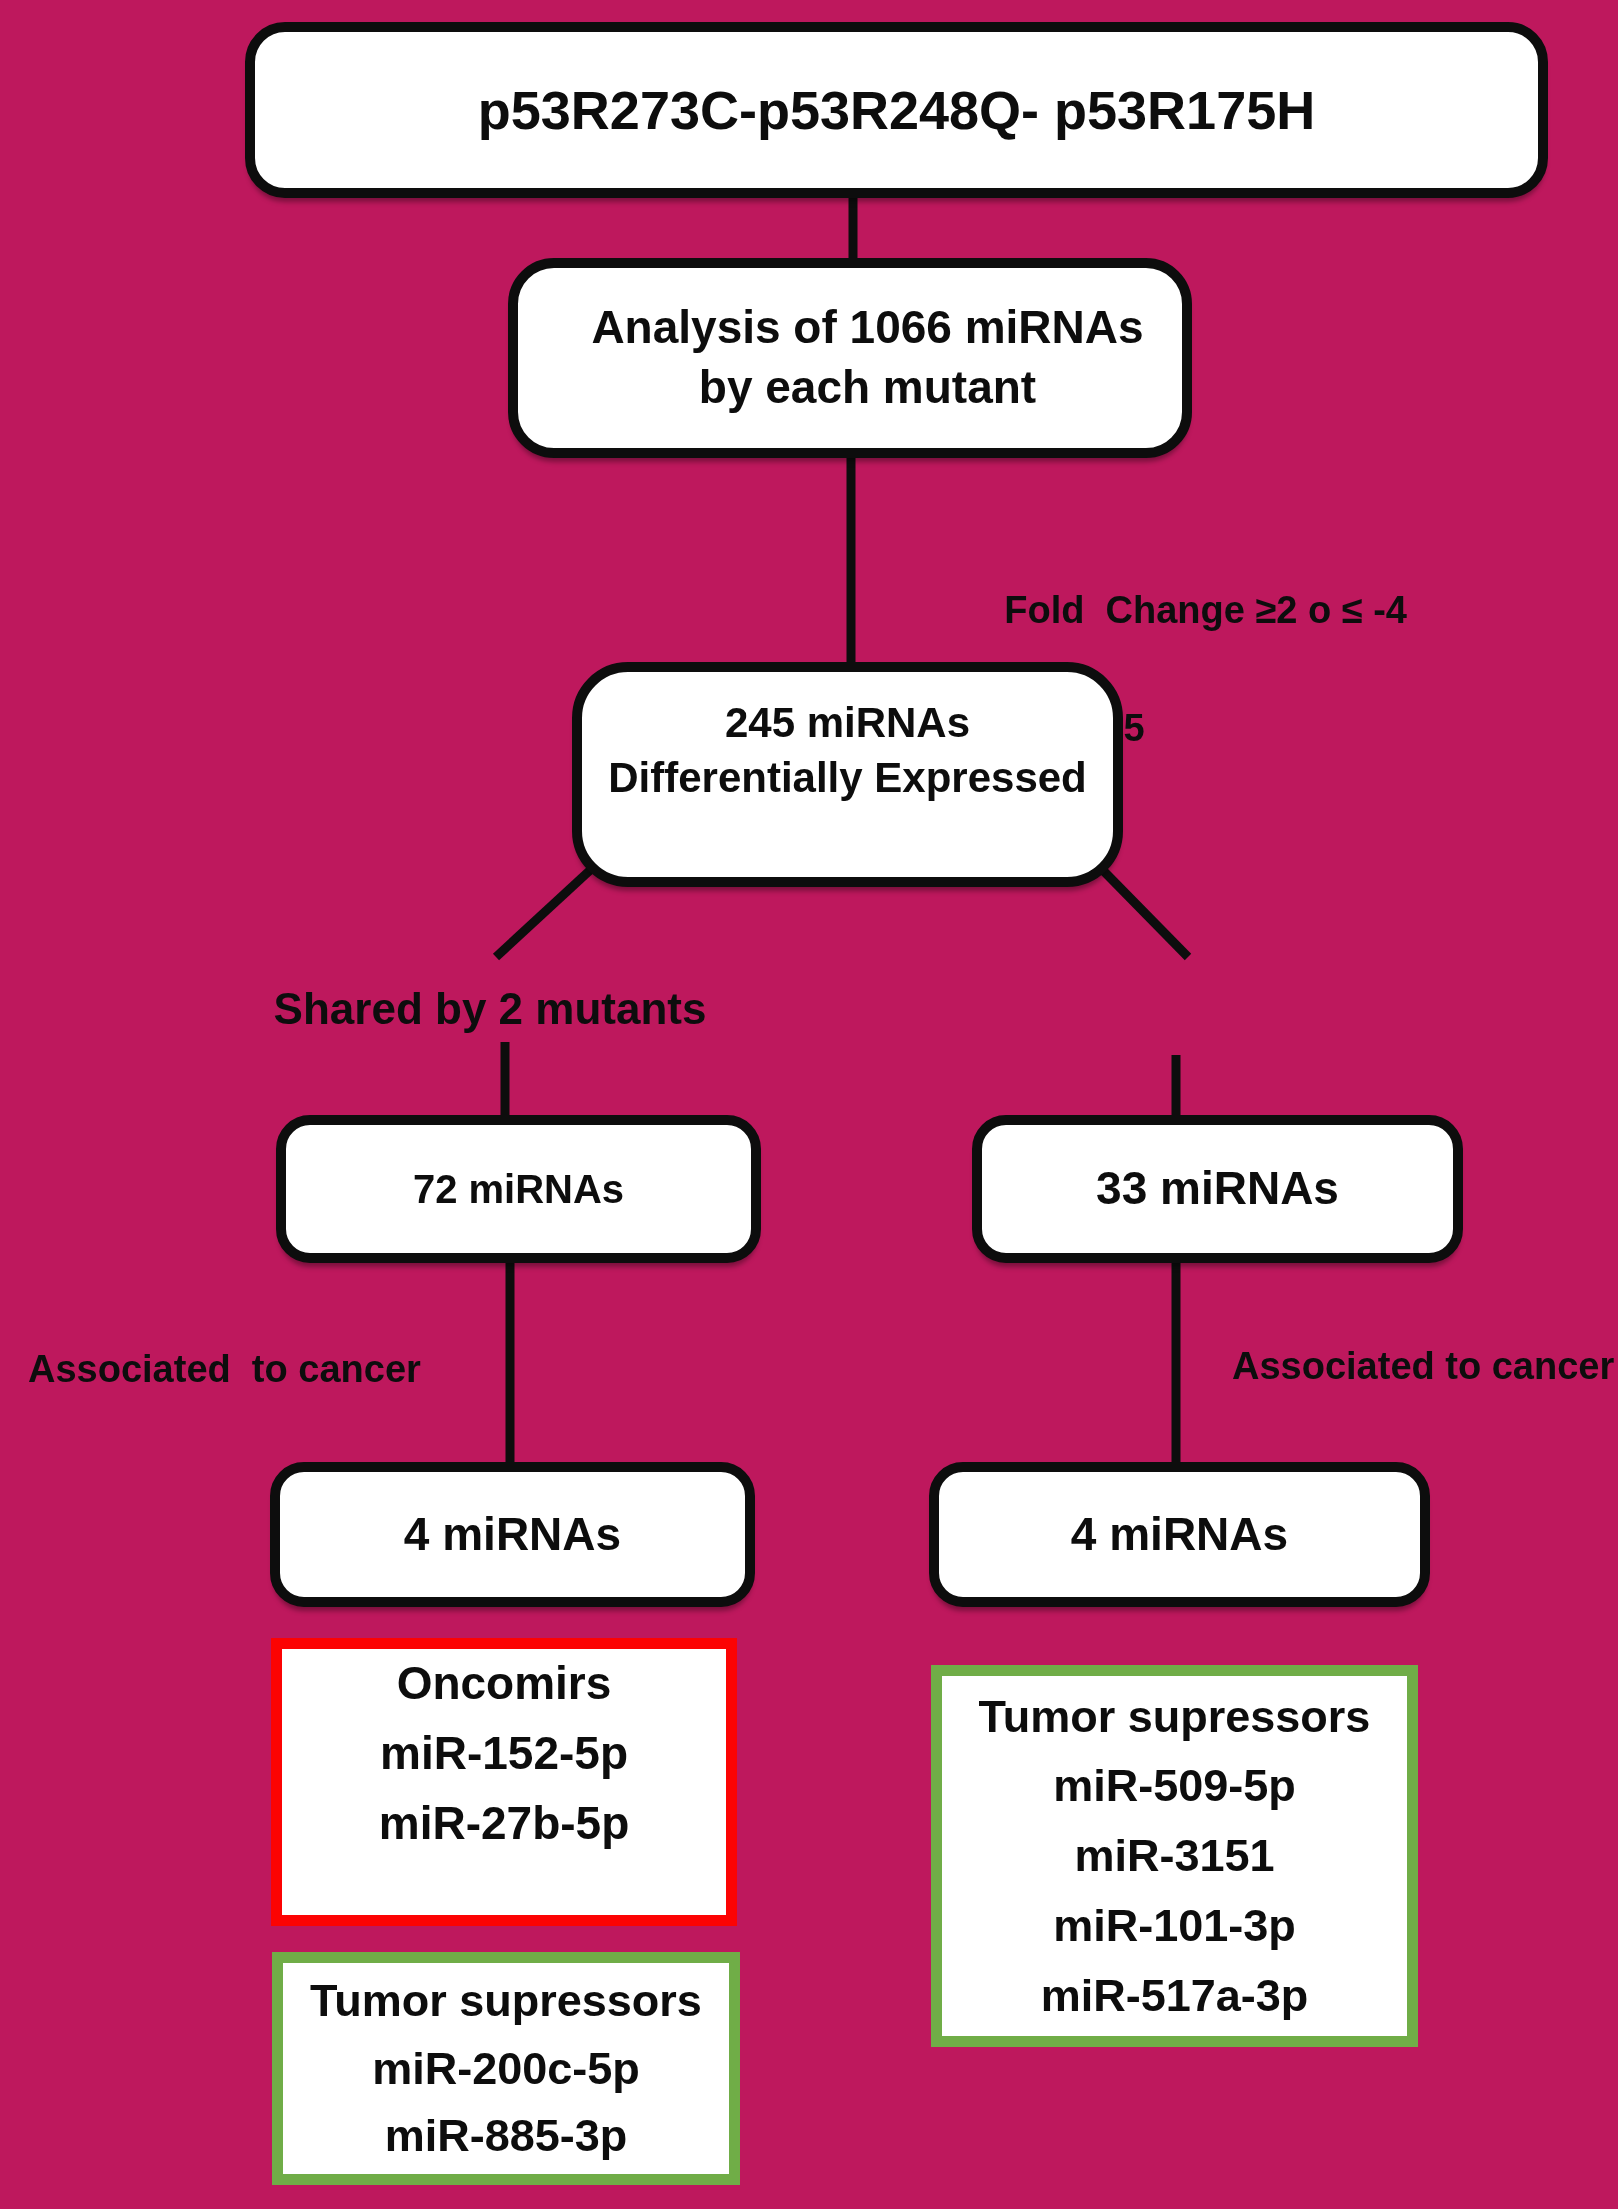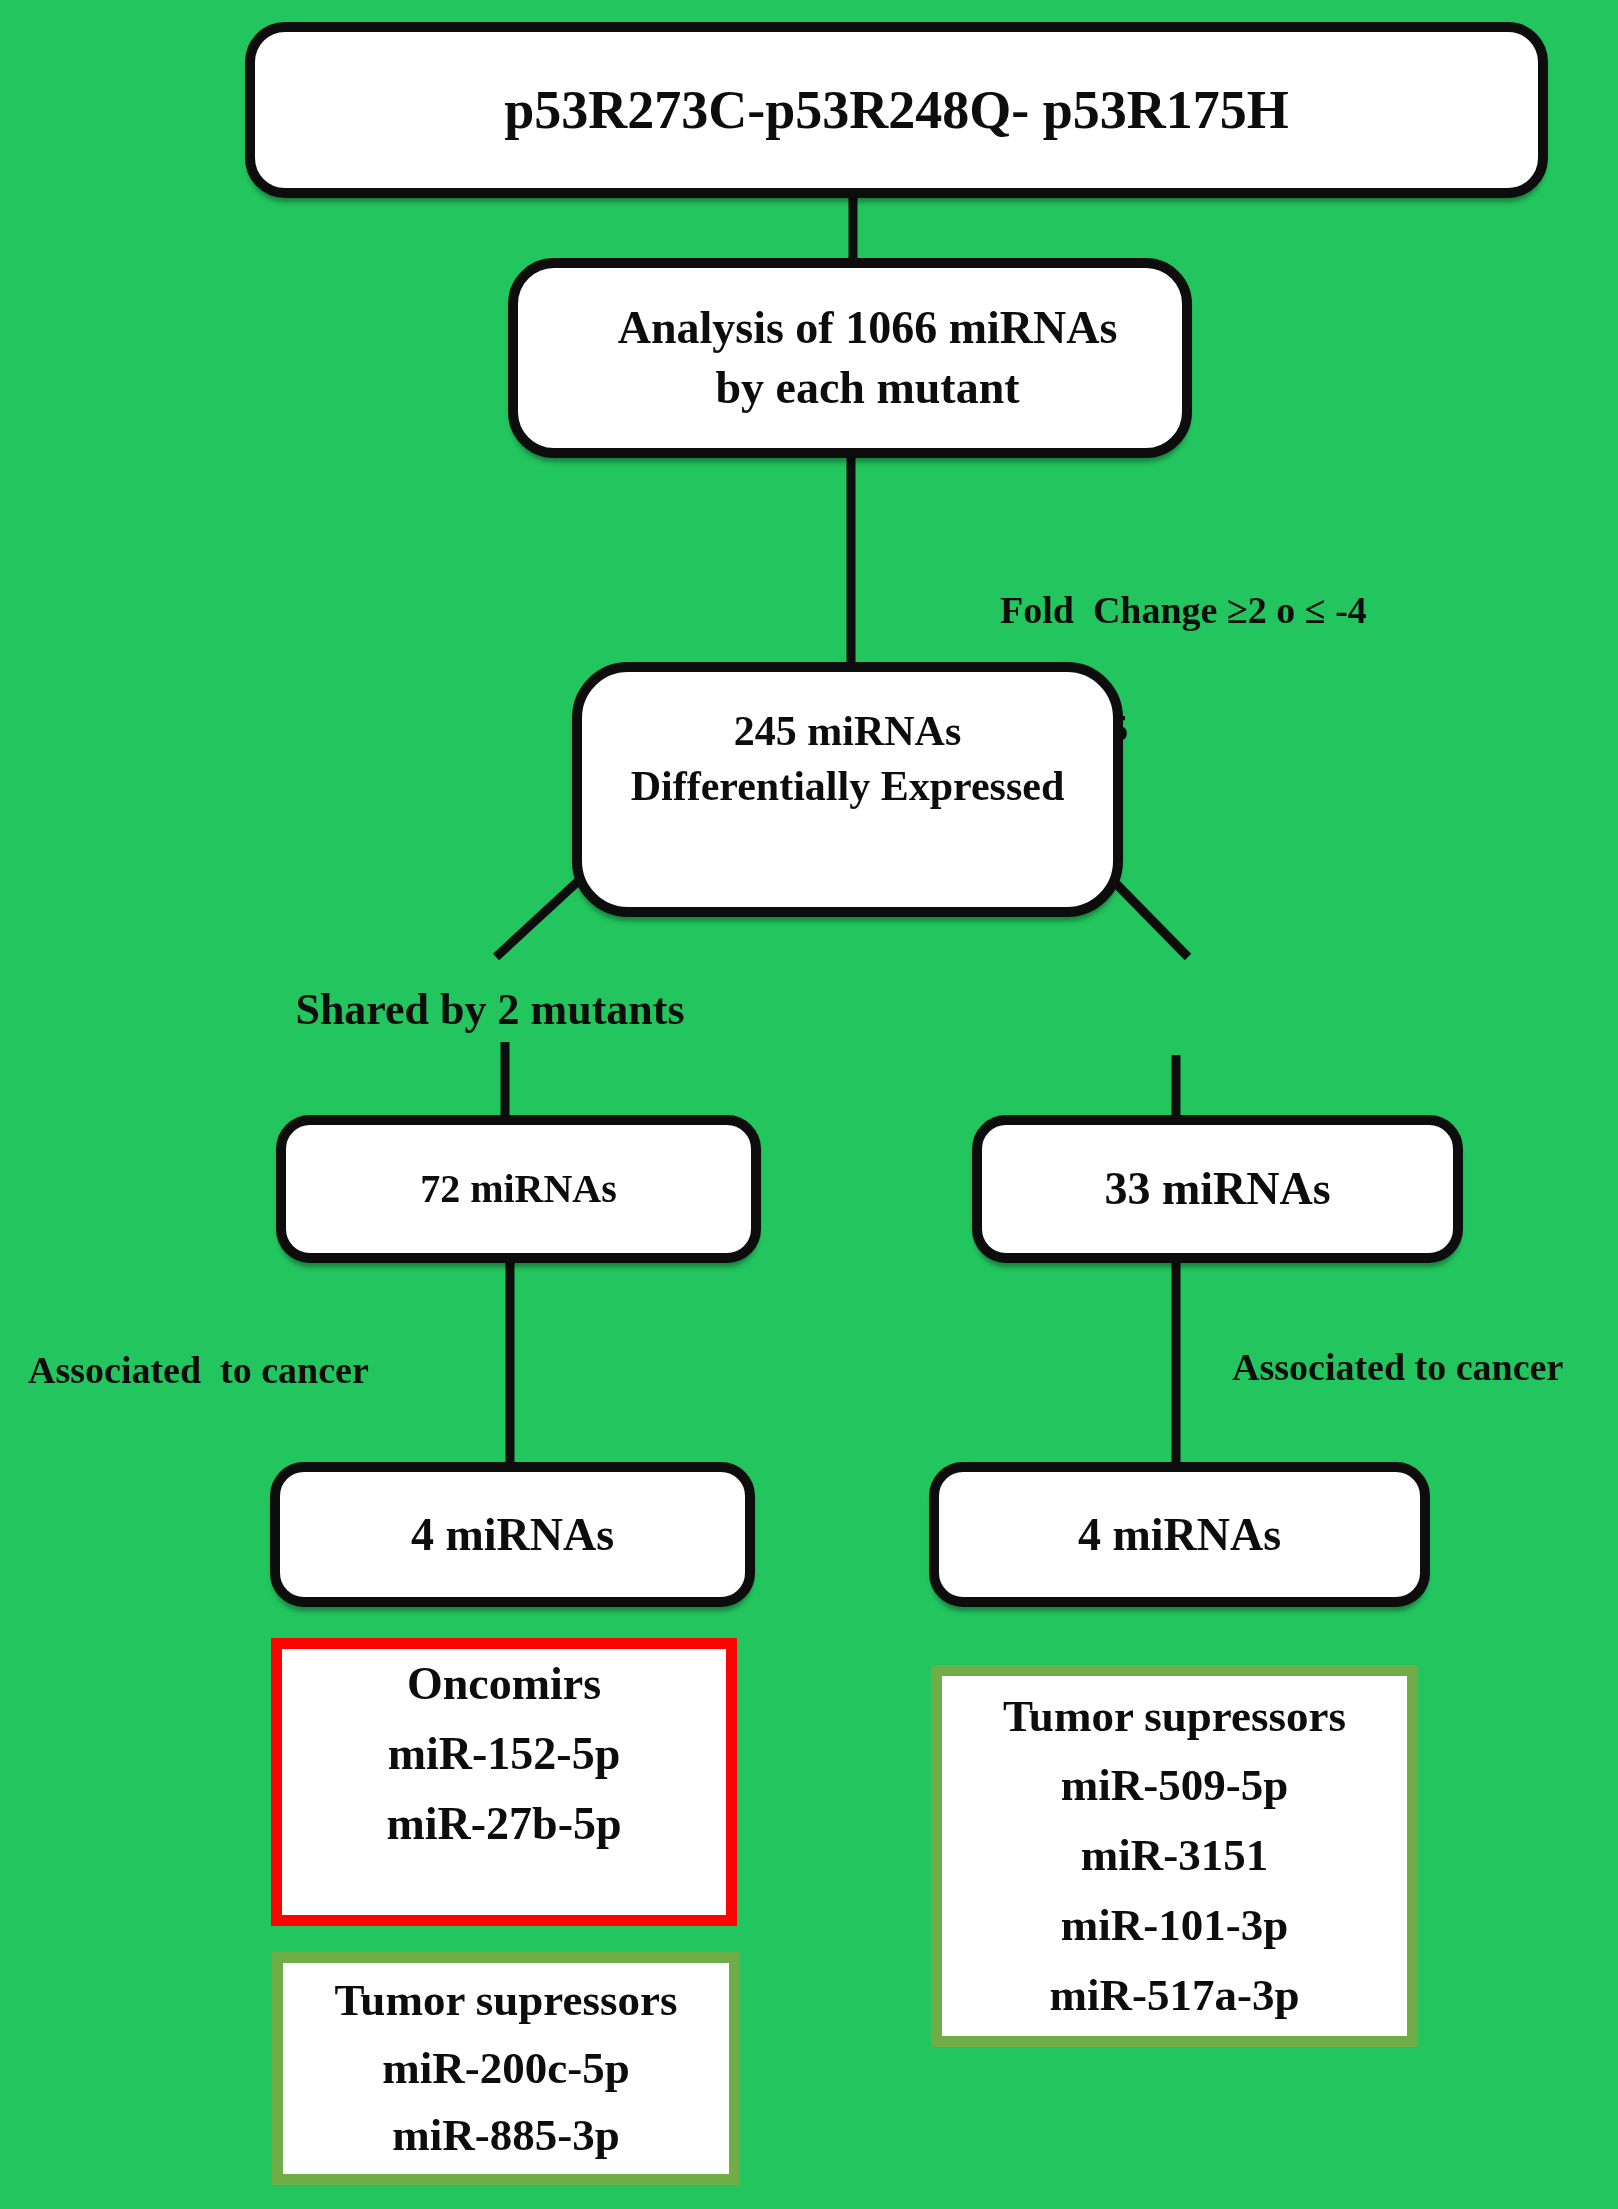--- a/index.html
+++ b/index.html
@@ -4,22 +4,22 @@
 <style>
   html, body {
     margin: 0;
     padding: 0;
     background: #ffffff;
   }
   .canvas {
     position: relative;
     width: 1618px;
     height: 2209px;
-    background: #22c55e;
-    font-family: Liberation Serif, serif;
+    background: #be185d;
+    font-family: Liberation Sans, sans-serif;
     font-weight: bold;
     color: #0d0d0d;
     overflow: hidden;
   }
   .connectors {
     position: absolute;
     left: 0; top: 0;
     width: 1618px;
     height: 2209px;
     pointer-events: none;
@@ -63,21 +63,21 @@
   .cbox.top-align { justify-content: flex-start; }
   .label {
     position: absolute;
     white-space: pre;
     text-align: center;
   }
   
   #root-box      { left: 245px; top: 22px;  width: 1303px; height: 176px; border-radius: 40px; font-size: 54px; }
   #analysis-box  { left: 508px; top: 258px; width: 684px;  height: 200px; border-radius: 46px; font-size: 46px; padding-left: 35px; }
   #note          { left: 962px; top: 522px; font-size: 38px; line-height: 1.55; text-align: left; }
-  #result-box    { left: 572px; top: 662px; width: 551px;  height: 255px; border-radius: 56px; font-size: 42px; padding-top: 32px; }
+  #result-box    { left: 572px; top: 662px; width: 551px;  height: 225px; border-radius: 56px; font-size: 42px; padding-top: 24px; }
   #shared-left   { left: 245px; top: 984px; width: 490px;  font-size: 44px; }
   #shared-right  { left: 920px; top: 984px; width: 490px;  font-size: 44px; }
   #count-left    { left: 270px; top: 1115px; width: 485px; height: 148px; border-radius: 34px; font-size: 40px; margin-left: 6px; }
   #count-right   { left: 972px; top: 1115px; width: 491px; height: 148px; border-radius: 34px; font-size: 46px; }
   #assoc-left    { left: 28px;   top: 1348px; font-size: 38px; }
   #assoc-right   { left: 1232px; top: 1345px; font-size: 38px; }
   #four-left     { left: 270px; top: 1462px; width: 485px; height: 145px; border-radius: 34px; font-size: 46px; }
   #four-right    { left: 929px; top: 1462px; width: 501px; height: 145px; border-radius: 34px; font-size: 46px; }
   #oncomir-box   { left: 271px; top: 1638px; width: 466px; height: 288px; font-size: 46px; line-height: 1.52; }
   #ts-left-box   { left: 272px; top: 1952px; width: 468px; height: 233px; font-size: 45px; line-height: 1.5; }

